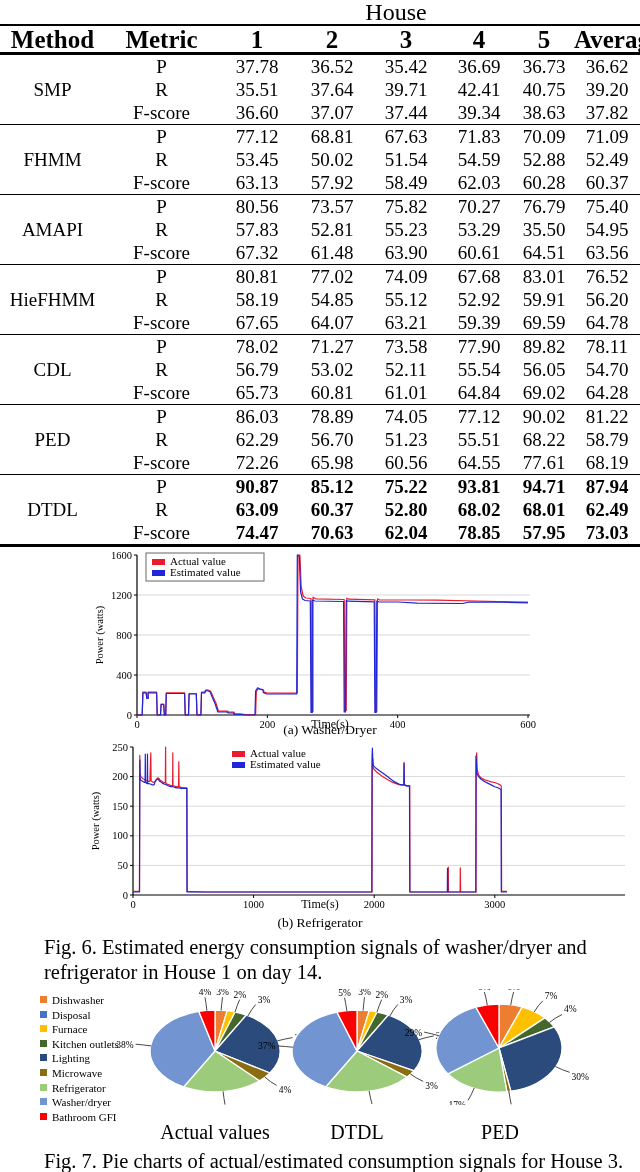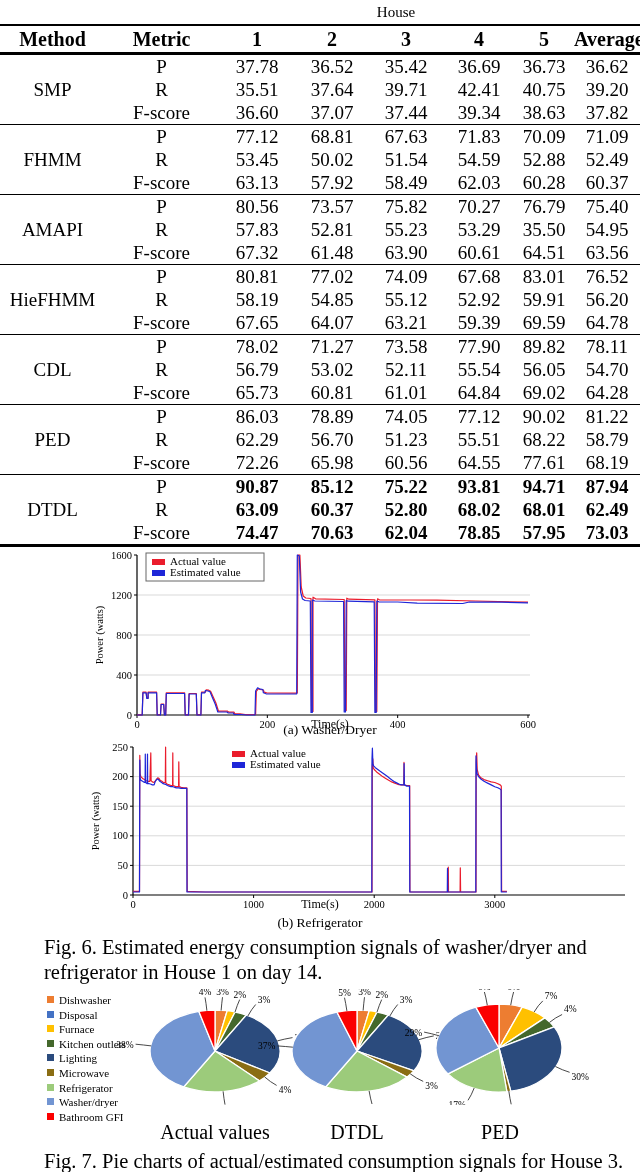--- a/index.html
+++ b/index.html
@@ -1,34 +1,34 @@
 <!DOCTYPE html>
 <html><head>
 <meta charset="utf-8">
 <style>
   html,body{margin:0;padding:0;background:#fff;}
   body{width:640px;height:1172px;overflow:hidden;font-family:"Liberation Serif",serif;color:#000;}
   
   table.results{border-collapse:collapse;width:640px;font-size:19px;table-layout:fixed;}
   table.results td,table.results th{padding:0;text-align:center;height:23px;line-height:23px;font-weight:normal;white-space:nowrap;overflow:hidden;}
   tr.house-row td{height:24px;border-bottom:2px solid #000;}
-  td.house{font-weight:bold;font-size:15px;}
-  tr.cols th{font-weight:bold;font-size:20px;height:26px;border-bottom:3px solid #000;}
+  td.house{font-weight:bold;font-size:24px;}
+  tr.cols th{font-weight:bold;font-size:25px;height:26px;border-bottom:3px solid #000;}
   tbody.group{border-bottom:1.5px solid #000;}
   tbody.group.last{border-bottom:3.5px solid #000;}
   tbody.boldvals td.val{font-weight:bold;}
   td.method{vertical-align:middle;}
   
   .figblock{position:relative;width:640px;}
   svg{display:block;}
   svg text{font-family:"Liberation Serif",serif;fill:#000;}
   .cap{margin:2px 0 4px 0;font-size:20.5px;line-height:25px;width:640px;padding-left:44px;}
   
   .fig7row{position:relative;width:640px;height:142px;}
-  .plegend{position:absolute;left:47px;top:4px;font-size:11px;line-height:14.6px;}
+  .plegend{position:absolute;left:40px;top:4px;font-size:11px;line-height:14.6px;}
   .plegend .item{white-space:nowrap;}
   .plegend .sw{display:inline-block;width:7px;height:7px;margin-right:5px;vertical-align:1px;}
   .pie-cap{position:absolute;top:116px;transform:translateX(-50%);font-size:20px;white-space:nowrap;margin-top:16px;}
 </style>
 </head>
 <body>
 
 <table class="results">
     <colgroup>
       <col style="width:105px">

